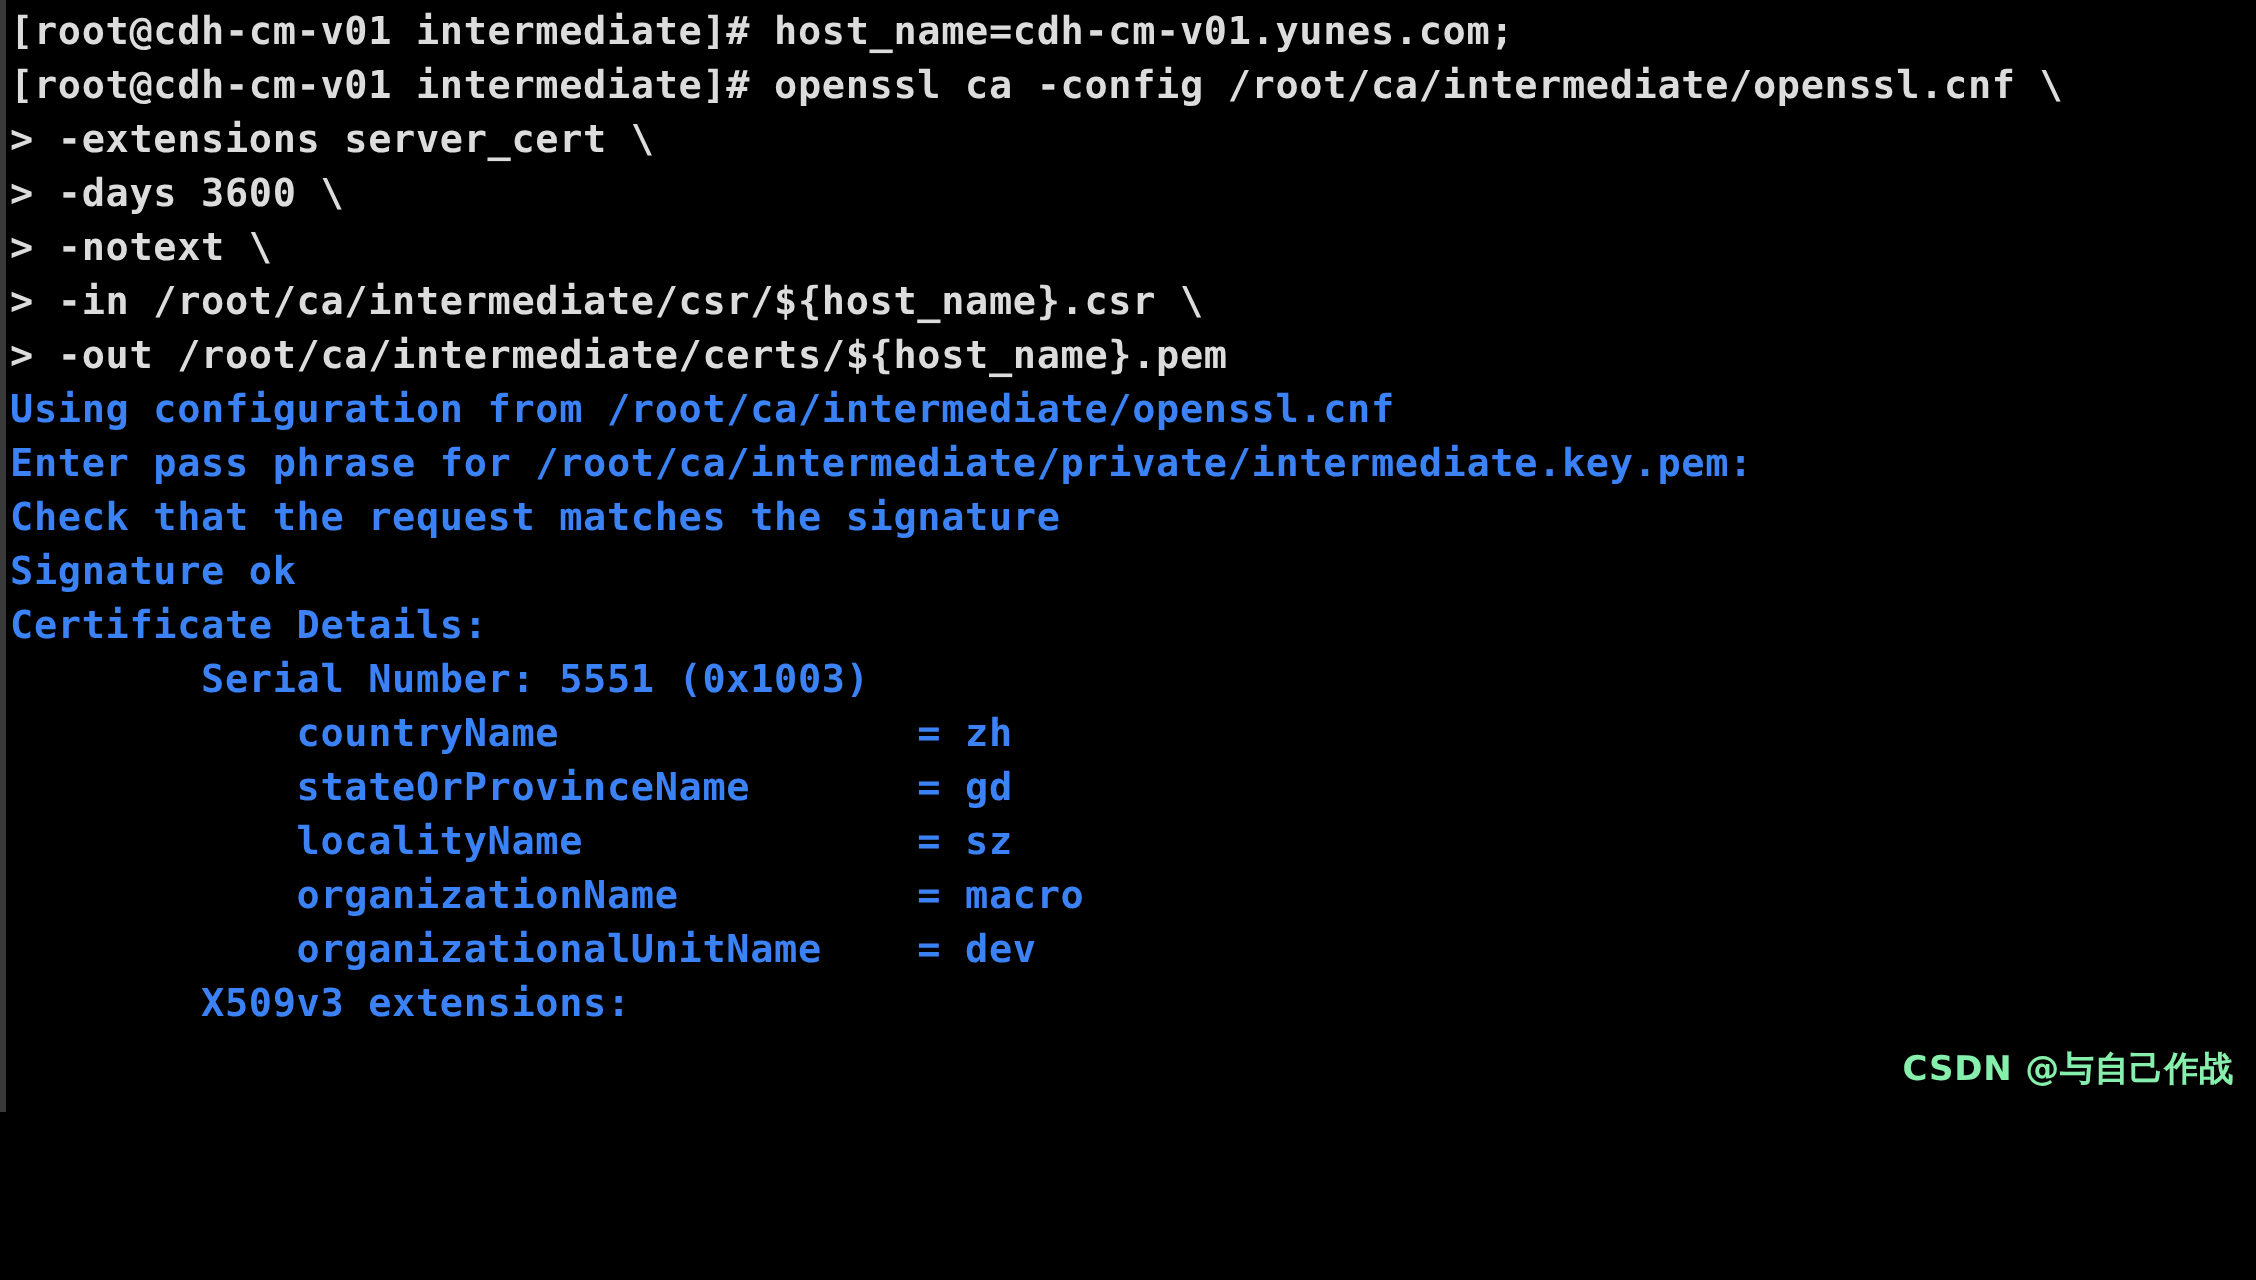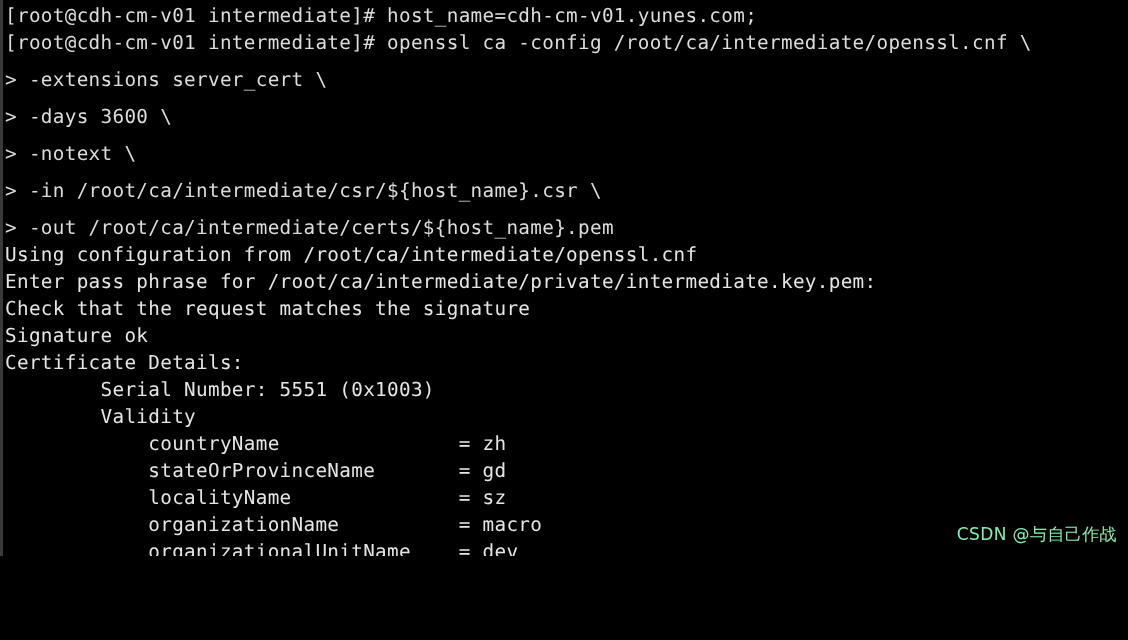--- a/index.html
+++ b/index.html
@@ -8,20 +8,21 @@
     padding: 0;
     background: #000000;
   }
   #terminal-window {
     position: relative;
     width: 1128px;
     height: 556px;
     background: #000000;
     overflow: hidden;
     font-family: "DejaVu Sans Mono", "Liberation Mono", monospace;
+    font-weight: bold;
   }
   #window-edge {
     position: absolute;
     left: 0;
     top: 0;
     width: 3px;
     height: 640px;
     background: #3a3a3a;
     z-index: 5;
   }
@@ -43,24 +44,23 @@
     letter-spacing: 0.33px;
     color: #d6d6d6;
     padding-left: 5px;
     text-rendering: geometricPrecision;
   }
   .prompt-line {
     color: #dcdcdc;
   }
   .cont-line {
     color: #dcdcdc;
-    margin-top: 10px;
   }
   .out-line {
-    color: #e5e5e5;
+    color: #3b82f6;
   }
   #watermark {
     position: absolute;
     right: 11px;
     bottom: 10px;
     font-family: "DejaVu Sans", "Liberation Sans", sans-serif;
     font-size: 17px;
     color: #8c8c8c;
     letter-spacing: 0.4px;
     z-index: 10;
@@ -82,21 +82,20 @@
       <span class="term-line cont-line">&gt; -days 3600 \</span>
       <span class="term-line cont-line">&gt; -notext \</span>
       <span class="term-line cont-line">&gt; -in /root/ca/intermediate/csr/${host_name}.csr \</span>
       <span class="term-line cont-line">&gt; -out /root/ca/intermediate/certs/${host_name}.pem</span>
       <span class="term-line out-line">Using configuration from /root/ca/intermediate/openssl.cnf</span>
       <span class="term-line out-line">Enter pass phrase for /root/ca/intermediate/private/intermediate.key.pem:</span>
       <span class="term-line out-line">Check that the request matches the signature</span>
       <span class="term-line out-line">Signature ok</span>
       <span class="term-line out-line">Certificate Details:</span>
       <span class="term-line out-line">        Serial Number: 5551 (0x1003)</span>
-      <span class="term-line out-line">        Validity</span>
       <span class="term-line out-line">            countryName               = zh</span>
       <span class="term-line out-line">            stateOrProvinceName       = gd</span>
       <span class="term-line out-line">            localityName              = sz</span>
       <span class="term-line out-line">            organizationName          = macro</span>
       <span class="term-line out-line">            organizationalUnitName    = dev</span>
       <span class="term-line out-line">        X509v3 extensions:</span>
     </div>
 
   <div id="watermark" style="color: #86efac;">CSDN @与自己作战</div>
 

